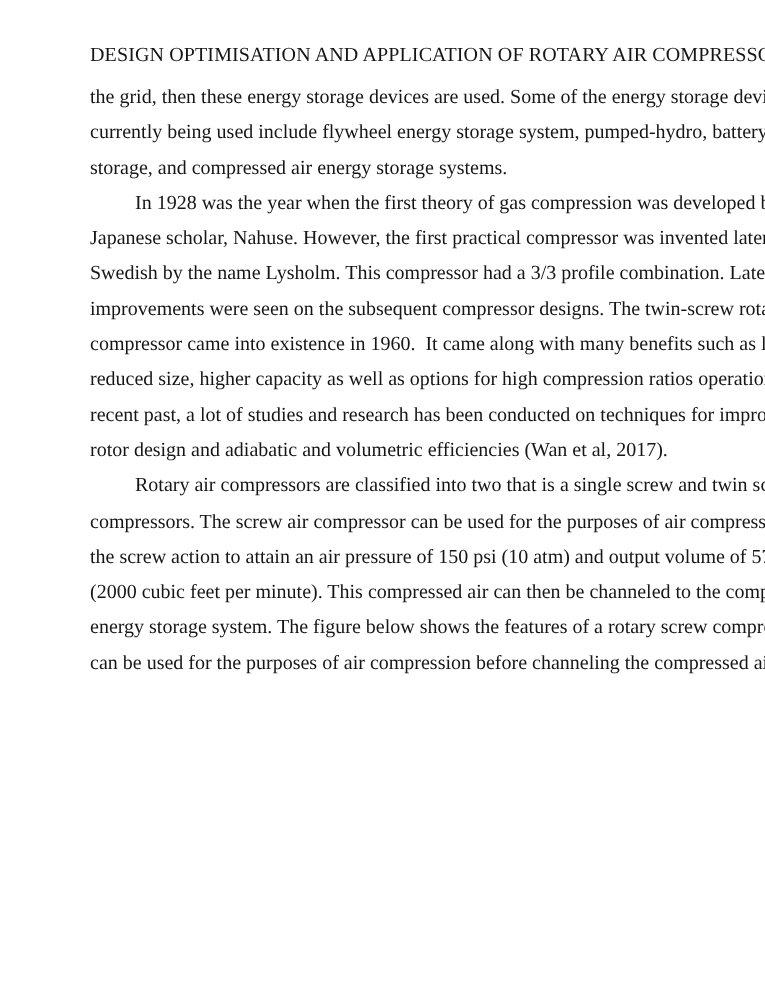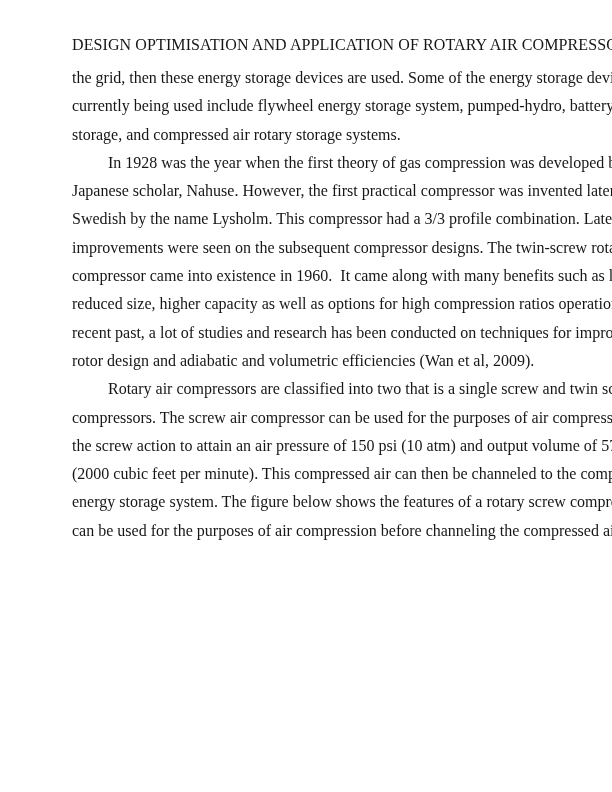--- a/index.html
+++ b/index.html
@@ -46,32 +46,32 @@
 
 <div class="page">
 
   <div class="running-head">DESIGN OPTIMISATION AND APPLICATION OF ROTARY AIR COMPRESSOR 3</div>
 
   <div class="body-text">
 
     <div>
       <div class="text-line">the grid, then these energy storage devices are used. Some of the energy storage devices that are</div>
       <div class="text-line">currently being used include flywheel energy storage system, pumped-hydro, battery energy</div>
-      <div class="text-line">storage, and compressed air rotary storage systems.</div>
+      <div class="text-line">storage, and compressed air energy storage systems.</div>
     </div>
 
     <div>
       <div class="text-line indent">In 1928 was the year when the first theory of gas compression was developed by a</div>
       <div class="text-line">Japanese scholar, Nahuse. However, the first practical compressor was invented later in 1934 a</div>
       <div class="text-line">Swedish by the name Lysholm. This compressor had a 3/3 profile combination. Later on, many</div>
       <div class="text-line">improvements were seen on the subsequent compressor designs. The twin-screw rotary</div>
       <div class="text-line">compressor came into existence in 1960.  It came along with many benefits such as lower cost,</div>
       <div class="text-line">reduced size, higher capacity as well as options for high compression ratios operation. In the</div>
       <div class="text-line">recent past, a lot of studies and research has been conducted on techniques for improving the</div>
-      <div class="text-line">rotor design and adiabatic and volumetric efficiencies (Wan et al, 2009).</div>
+      <div class="text-line">rotor design and adiabatic and volumetric efficiencies (Wan et al, 2017).</div>
     </div>
 
     <div>
       <div class="text-line indent">Rotary air compressors are classified into two that is a single screw and twin screw air</div>
       <div class="text-line">compressors. The screw air compressor can be used for the purposes of air compression through</div>
       <div class="text-line">the screw action to attain an air pressure of 150 psi (10 atm) and output volume of 57m³/min</div>
       <div class="text-line">(2000 cubic feet per minute). This compressed air can then be channeled to the compressed air</div>
       <div class="text-line">energy storage system. The figure below shows the features of a rotary screw compressor that</div>
       <div class="text-line">can be used for the purposes of air compression before channeling the compressed air to the</div>
     </div>

